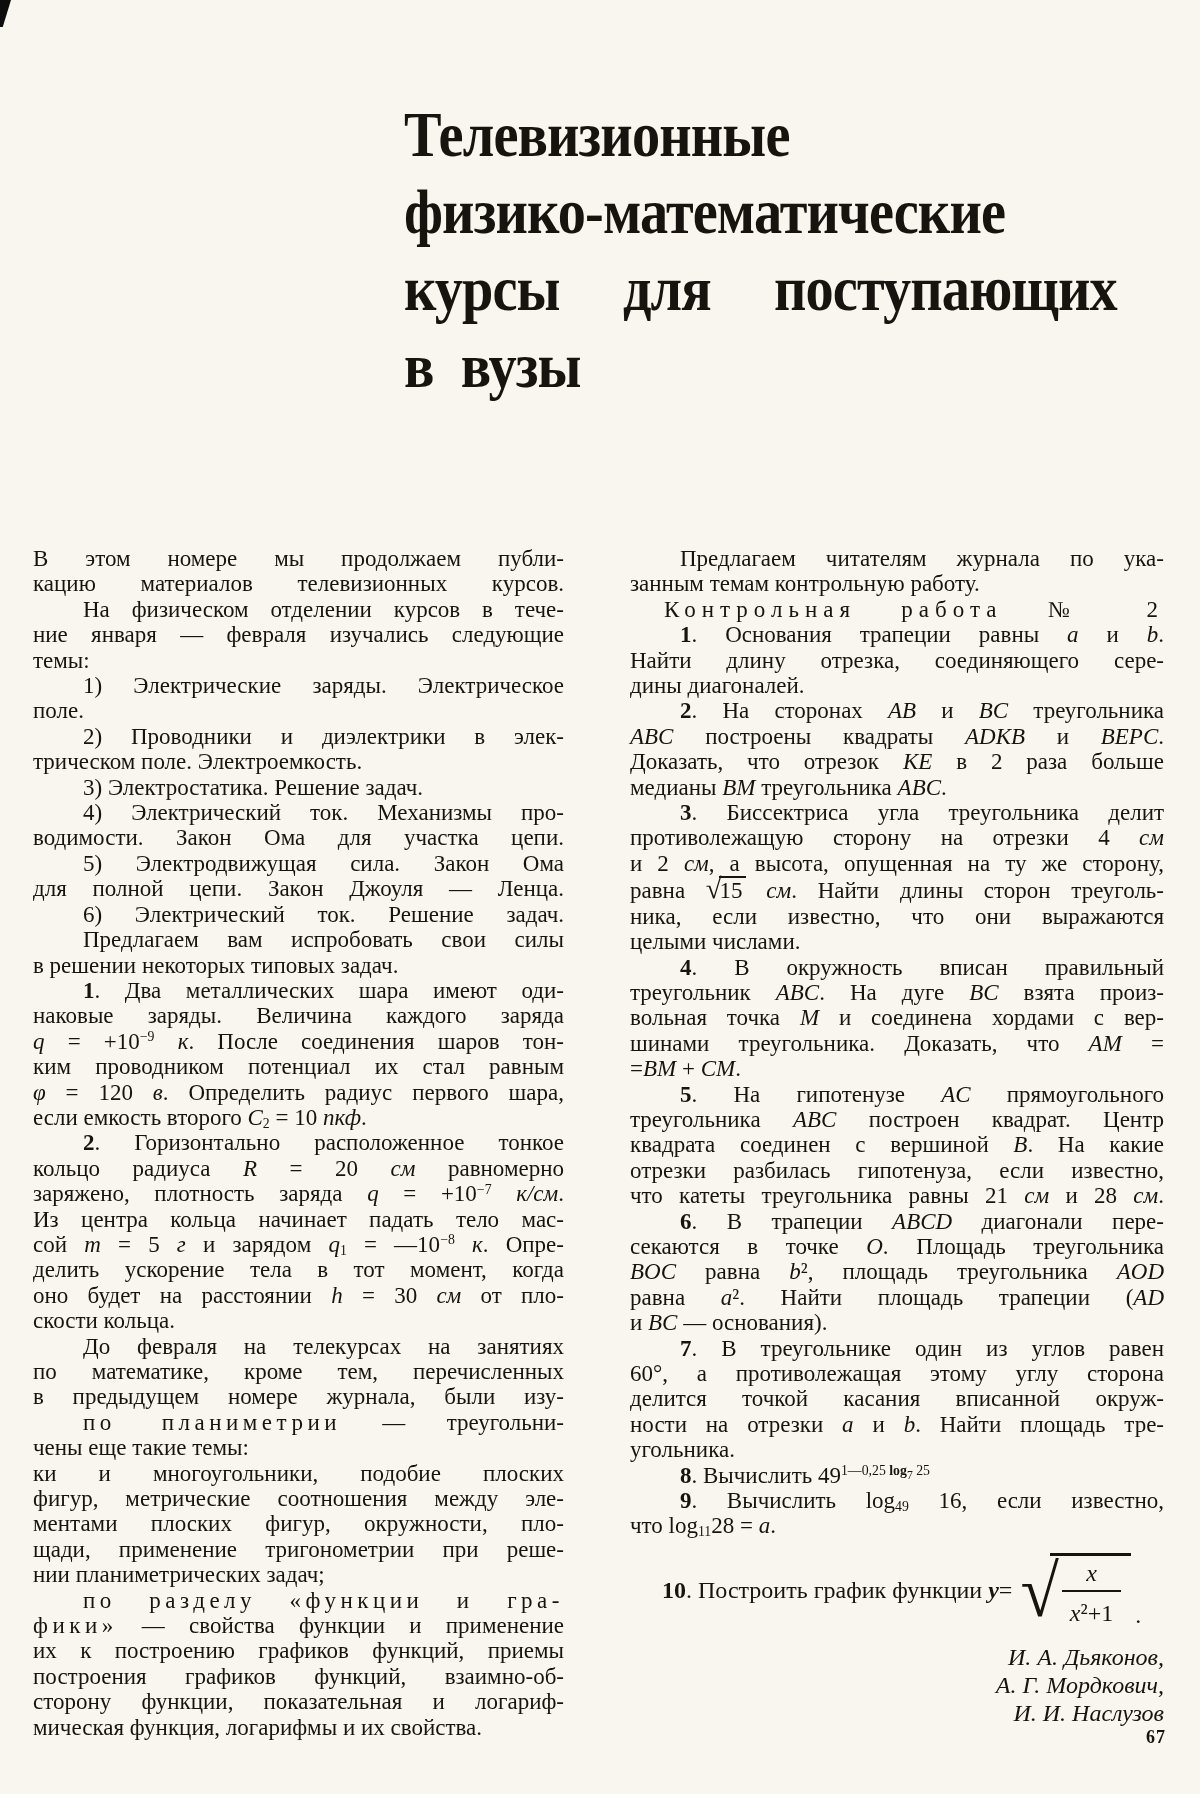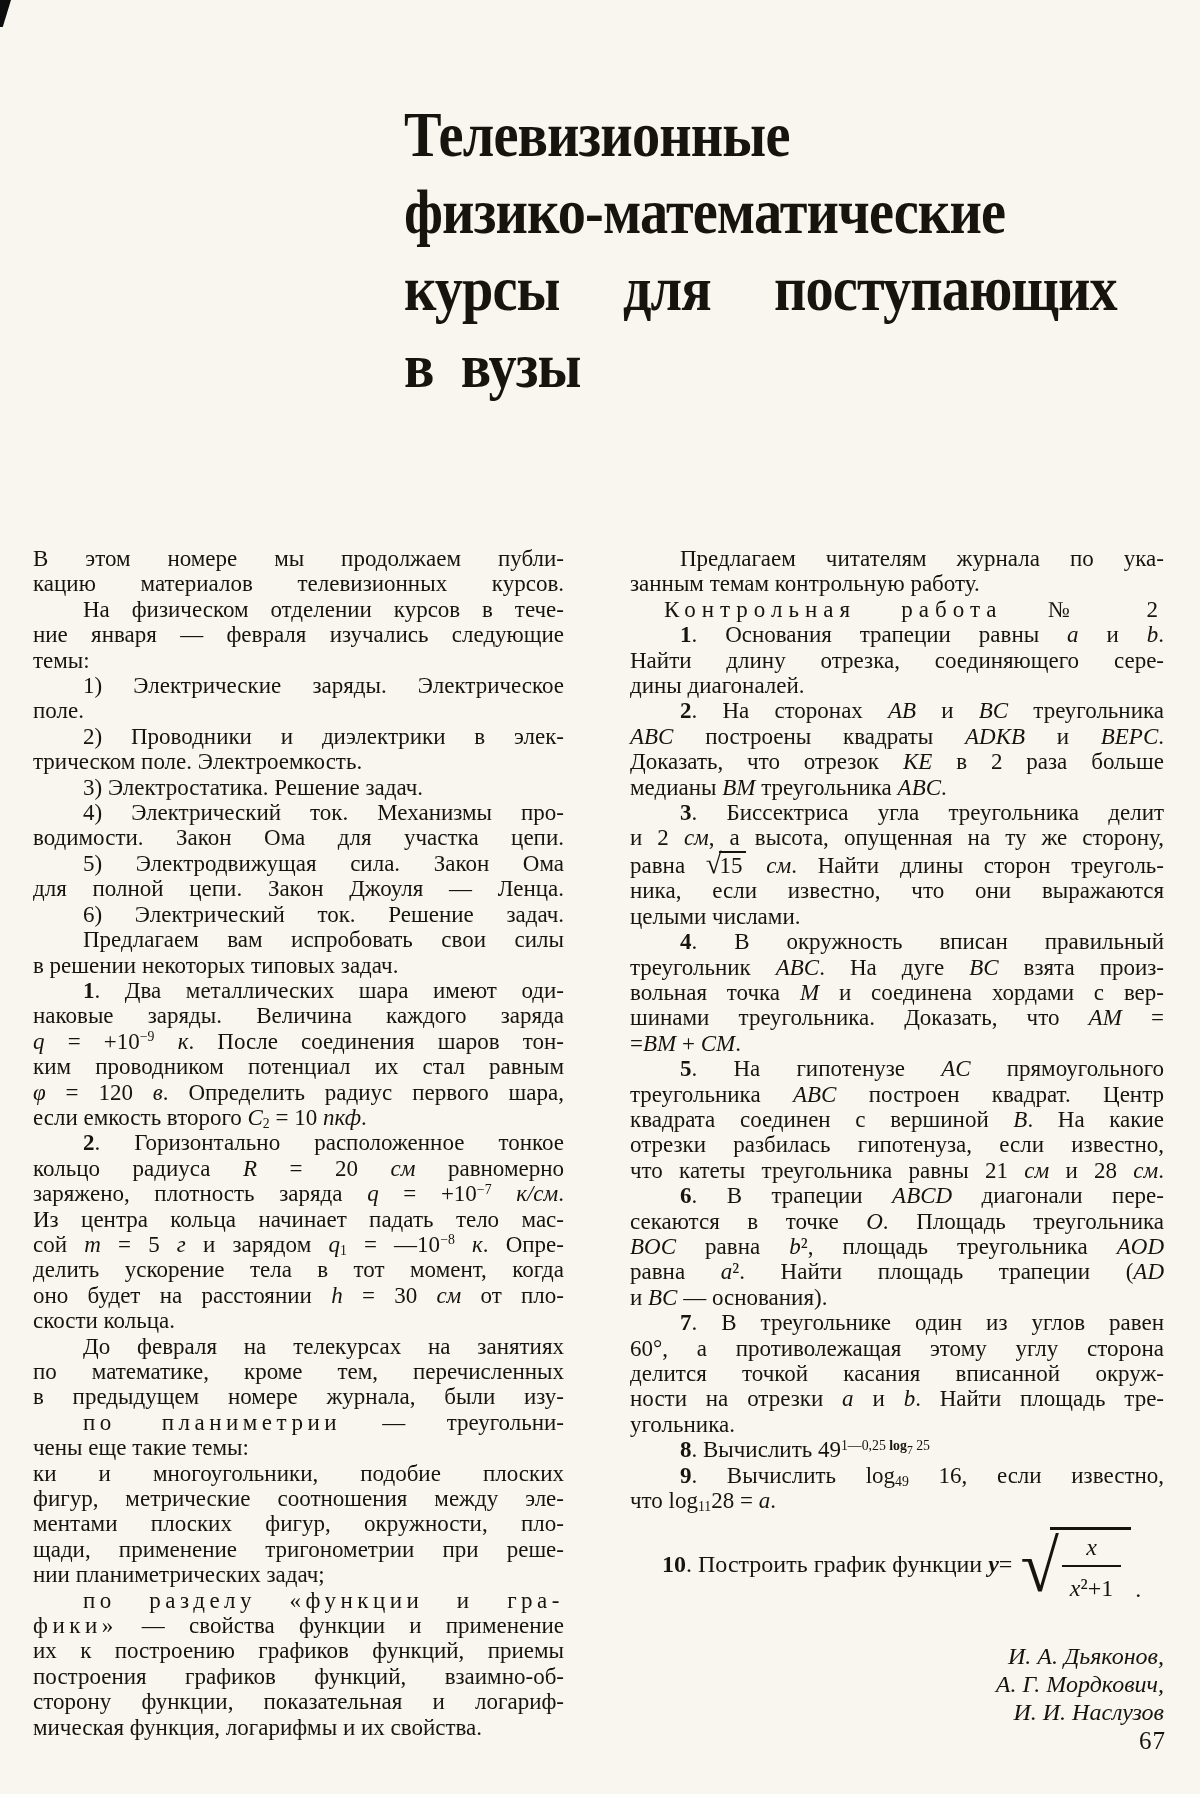--- a/index.html
+++ b/index.html
@@ -42,23 +42,23 @@
   .f10 .lead{margin-right:8px;white-space:nowrap;}
   .f10-sqrt{display:inline-flex;align-items:center;}
   .f10-sym{font-size:70px;line-height:1;transform:translateY(2px) scaleY(1.05);}
   .f10-box{display:inline-block;border-top:3px solid currentColor;margin-left:-9px;
     padding:4px 10px 0 12px;}
   .fr{display:flex;flex-direction:column;align-items:center;line-height:1.15;}
   .fr .num{padding:0 2px 3px;}
   .fr .den{border-top:2px solid currentColor;padding:8px 8px 0;}
   .f10 .tail{margin-left:4px;align-self:flex-end;}
   
-  .sigs{margin-top:39px;font-style:italic;font-size:24px;line-height:28px;}
+  .sigs{margin-top:15px;font-style:italic;font-size:24px;line-height:28px;}
   .sigs .tl{text-align:right;text-align-last:right;}
-  .pageno{position:absolute;right:34px;top:1727px;font-weight:400;font-size:25px;letter-spacing:1px;}
+  .pageno{position:absolute;right:34px;top:1727px;font-weight:700;font-size:18px;letter-spacing:1px;}
 </style>
 </head>
 <body>
 
 <div class="page">
   <div class="corner"></div>
 
   <h1 class="title">
       <div class="tl">Телевизионные</div>
       <div class="tl">физико-математические</div>
@@ -122,20 +122,21 @@
         <div class="tl end">занным темам контрольную работу.</div>
         <div class="tl ctrl">Контрольная работа № 2</div>
         <div class="tl ind"><b>1</b>. Основания трапеции равны <i>a</i> и <i>b</i>.</div>
         <div class="tl">Найти длину отрезка, соединяющего сере-</div>
         <div class="tl end">дины диагоналей.</div>
         <div class="tl ind"><b>2</b>. На сторонах <i>AB</i> и <i>BC</i> треугольника</div>
         <div class="tl"><i>ABC</i> построены квадраты <i>ADKB</i> и <i>BEPC</i>.</div>
         <div class="tl">Доказать, что отрезок <i>KE</i> в 2 раза больше</div>
         <div class="tl end">медианы <i>BM</i> треугольника <i>ABC</i>.</div>
         <div class="tl ind"><b>3</b>. Биссектриса угла треугольника делит</div>
+        <div class="tl">противолежащую сторону на отрезки 4 <i>см</i></div>
         <div class="tl">и 2 <i>см</i>, а высота, опущенная на ту же сторону,</div>
         <div class="tl">равна <span class="sqrt"><span class="sqs">√</span><span class="sqb">15</span></span> <i>см</i>. Найти длины сторон треуголь-</div>
         <div class="tl">ника,  если известно,  что они выражаются</div>
         <div class="tl end">целыми числами.</div>
         <div class="tl ind"><b>4</b>. В окружность вписан правильный</div>
         <div class="tl">треугольник <i>ABC</i>. На дуге <i>BC</i> взята произ-</div>
         <div class="tl">вольная точка <i>M</i> и соединена  хордами с вер-</div>
         <div class="tl">шинами треугольника. Доказать, что <i>AM</i> =</div>
         <div class="tl end">=<i>BM</i> + <i>CM</i>.</div>
         <div class="tl ind"><b>5</b>. На гипотенузе <i>AC</i> прямоугольного</div>

